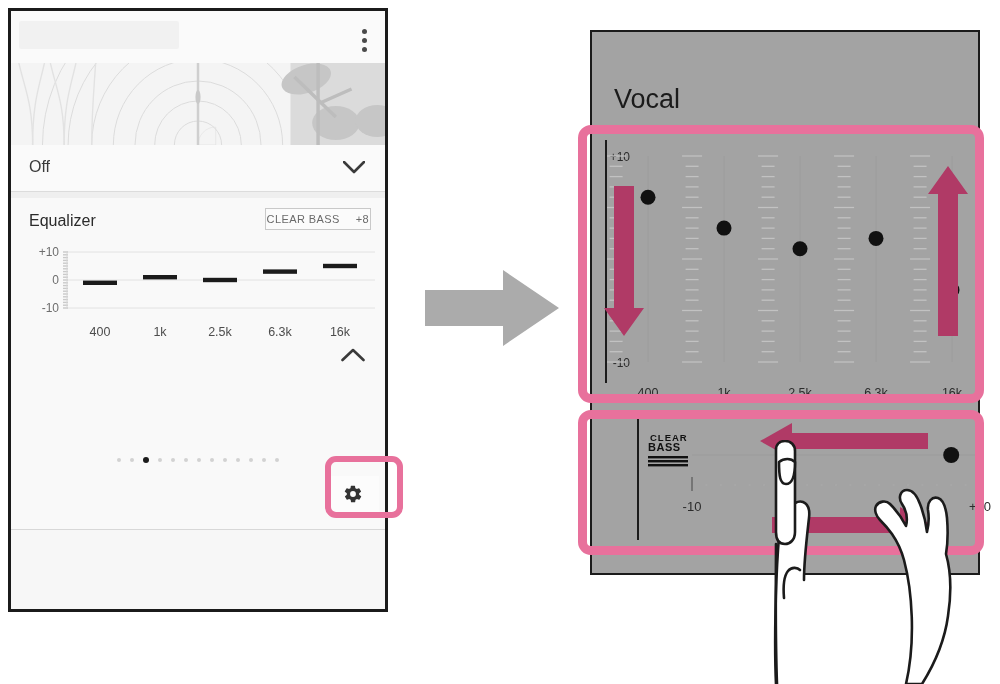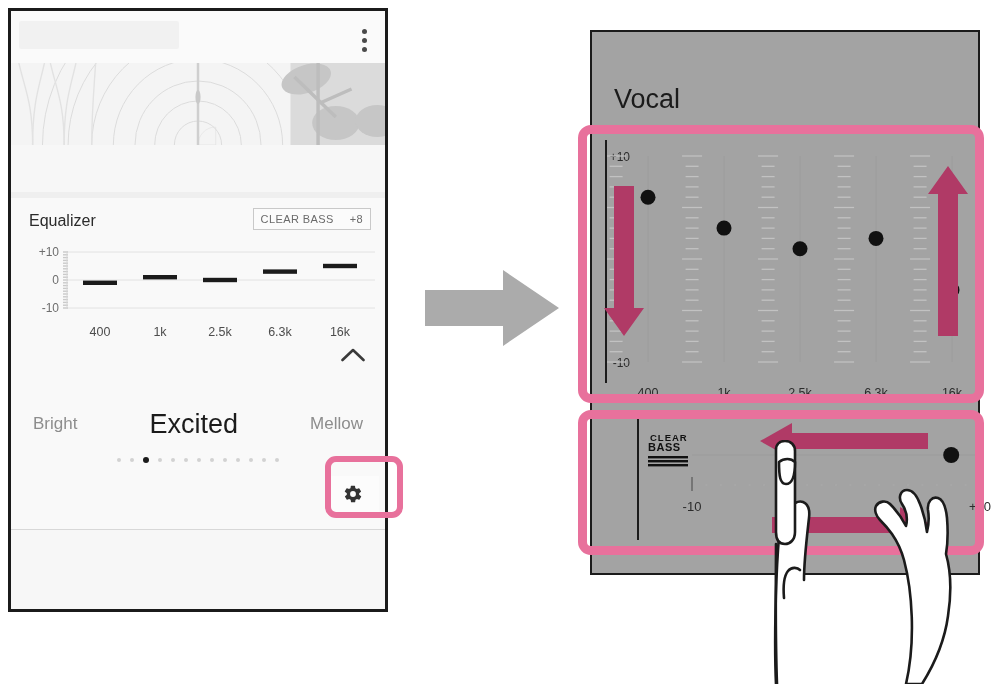--- a/index.html
+++ b/index.html
@@ -56,21 +56,21 @@
     position:absolute;left:0;top:181px;width:100%;height:6px;background:#efefef;
   }
 
   .eq-card{
     position:absolute;left:0;top:187px;width:100%;height:186px;background:#f9f9f9;
   }
   .eq-title{position:absolute;left:18px;top:14px;font-size:16px;color:#2b2b2b;}
   .cb-badge{
     position:absolute;right:14px;top:10px;
     border:1px solid #c9c9c9;background:#fbfbfb;
-    padding:4px 7px;font-size:11px;color:#6a6a6a;letter-spacing:.4px;
+    padding:4px 1px;font-size:11px;color:#6a6a6a;letter-spacing:.4px;
     display:flex;gap:16px;align-items:center;
   }
   .mini-chart{position:absolute;left:12px;top:44px;width:356px;height:100px;}
   .mini-chart svg{display:block;}
   .chev-up{position:absolute;right:20px;top:150px;width:24px;height:14px;}
 
   .preset-card{
     position:absolute;left:0;top:373px;width:100%;height:145px;background:#f9f9f9;
     border-bottom:1px solid #d8d8d8;
   }
@@ -175,20 +175,28 @@
           <ellipse cx="300" cy="16" rx="26" ry="14" transform="rotate(-18 300 16)"></ellipse>
         </g>
         <g stroke="#bdbdbd" stroke-width="3.5" fill="none">
           <path d="M288 14 L330 54"></path>
           <path d="M314 40 L346 26"></path>
           <path d="M312 0 L312 82"></path>
         </g>
       </svg>
     </div>
 
+    <div class="row-off">
+      <span class="lbl">Off</span>
+      <span class="chev-down">
+        <svg width="22" height="13" viewBox="0 0 22 13">
+            <path d="M1 1 L11 11 L21 1" stroke="#3a3a3a" stroke-width="2.6" fill="none" stroke-linecap="round" stroke-linejoin="round"></path>
+          </svg>
+      </span>
+    </div>
 
     <div class="gap"></div>
 
     <div class="eq-card">
       <span class="eq-title">Equalizer</span>
 
       <div class="cb-badge">
         <span>CLEAR BASS</span>
         <span>+8</span>
       </div>
@@ -237,25 +245,20 @@
       </div>
 
       <span class="chev-up">
         <svg width="24" height="14" viewBox="0 0 24 14">
             <path d="M1.5 12 L12 2 L22.5 12" stroke="#3a3a3a" stroke-width="2.6" fill="none" stroke-linecap="round" stroke-linejoin="round"></path>
           </svg>
       </span>
     </div>
 
     <div class="preset-card">
-      <div class="preset-row">
-        <span class="preset-side">Bright</span>
-        <span class="preset-main">Excited</span>
-        <span class="preset-side">Mellow</span>
-      </div>
       <div class="dots" id="dots">
           <i></i>
           <i></i>
           <i class="on"></i>
           <i></i>
           <i></i>
           <i></i>
           <i></i>
           <i></i>
           <i></i>

